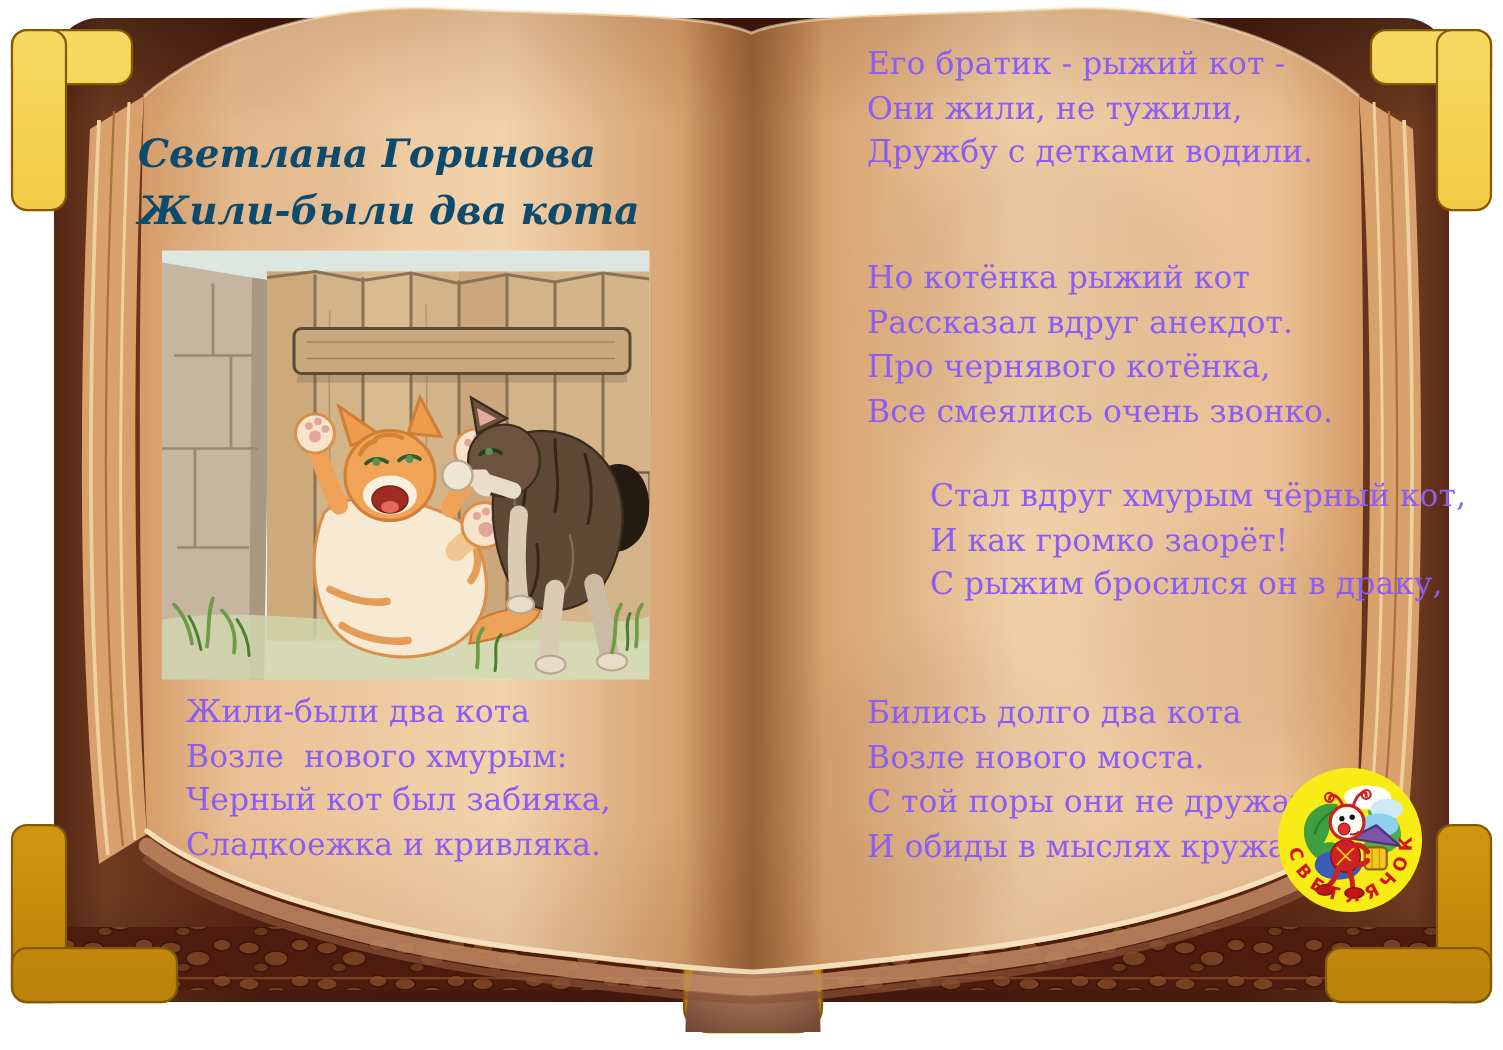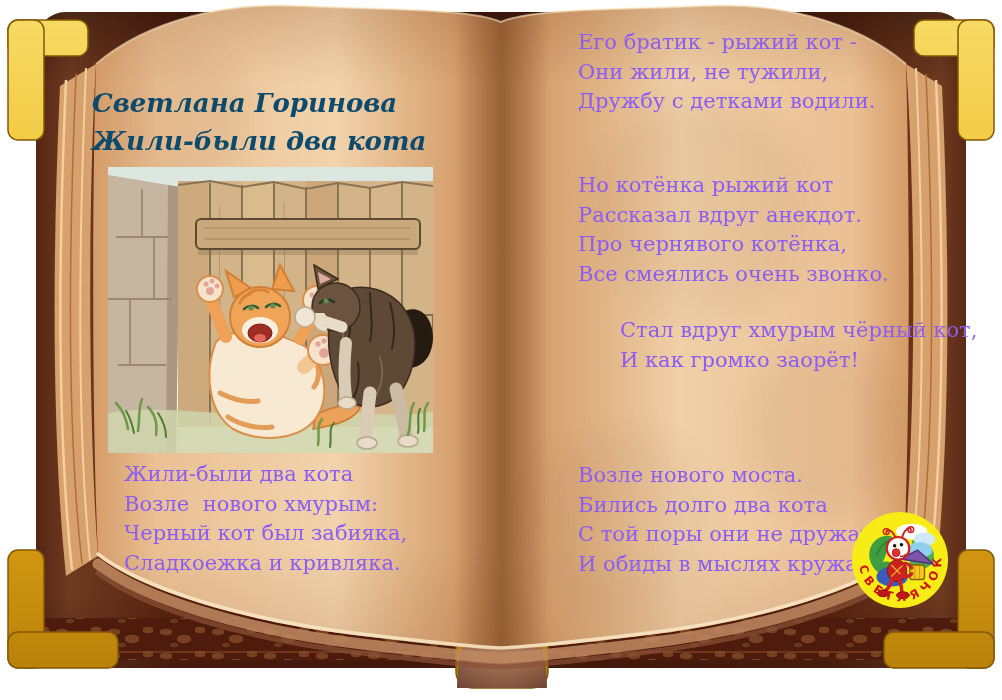--- a/index.html
+++ b/index.html
@@ -321,24 +321,25 @@
   </div>
   <div class="abs stanza stanza-r2">
     <div class="line">Но котёнка рыжий кот</div>
     <div class="line">Рассказал вдруг анекдот.</div>
     <div class="line">Про чернявого котёнка,</div>
     <div class="line">Все смеялись очень звонко.</div>
   </div>
   <div class="abs stanza stanza-r3">
     <div class="line">Стал вдруг хмурым чёрный кот,</div>
     <div class="line">И как громко заорёт!</div>
+    <div class="line">С рыжим бросился он в драку,</div>
   </div>
   <div class="abs stanza stanza-r4">
+    <div class="line">Бились долго два кота</div>
     <div class="line">Возле нового моста.</div>
-    <div class="line">Бились долго два кота</div>
     <div class="line">С той поры они не дружат,</div>
     <div class="line">И обиды в мыслях кружат.</div>
   </div>
 
   <div class="abs logo">
     <svg viewBox="0 0 100 100" width="98" height="98">
       <circle cx="50" cy="50" r="49" fill="#f7ec15"></circle>
       <g>
         <path d="M 20,52 C 14,34 30,22 42,26 C 36,34 38,44 32,52 C 40,50 48,54 46,64 C 36,68 24,64 20,52 Z" fill="#3f9e3f"></path>
         <path d="M 62,30 C 76,26 88,38 84,52 C 76,62 64,62 58,54 C 66,48 64,38 62,30 Z" fill="#4aae4a"></path>

